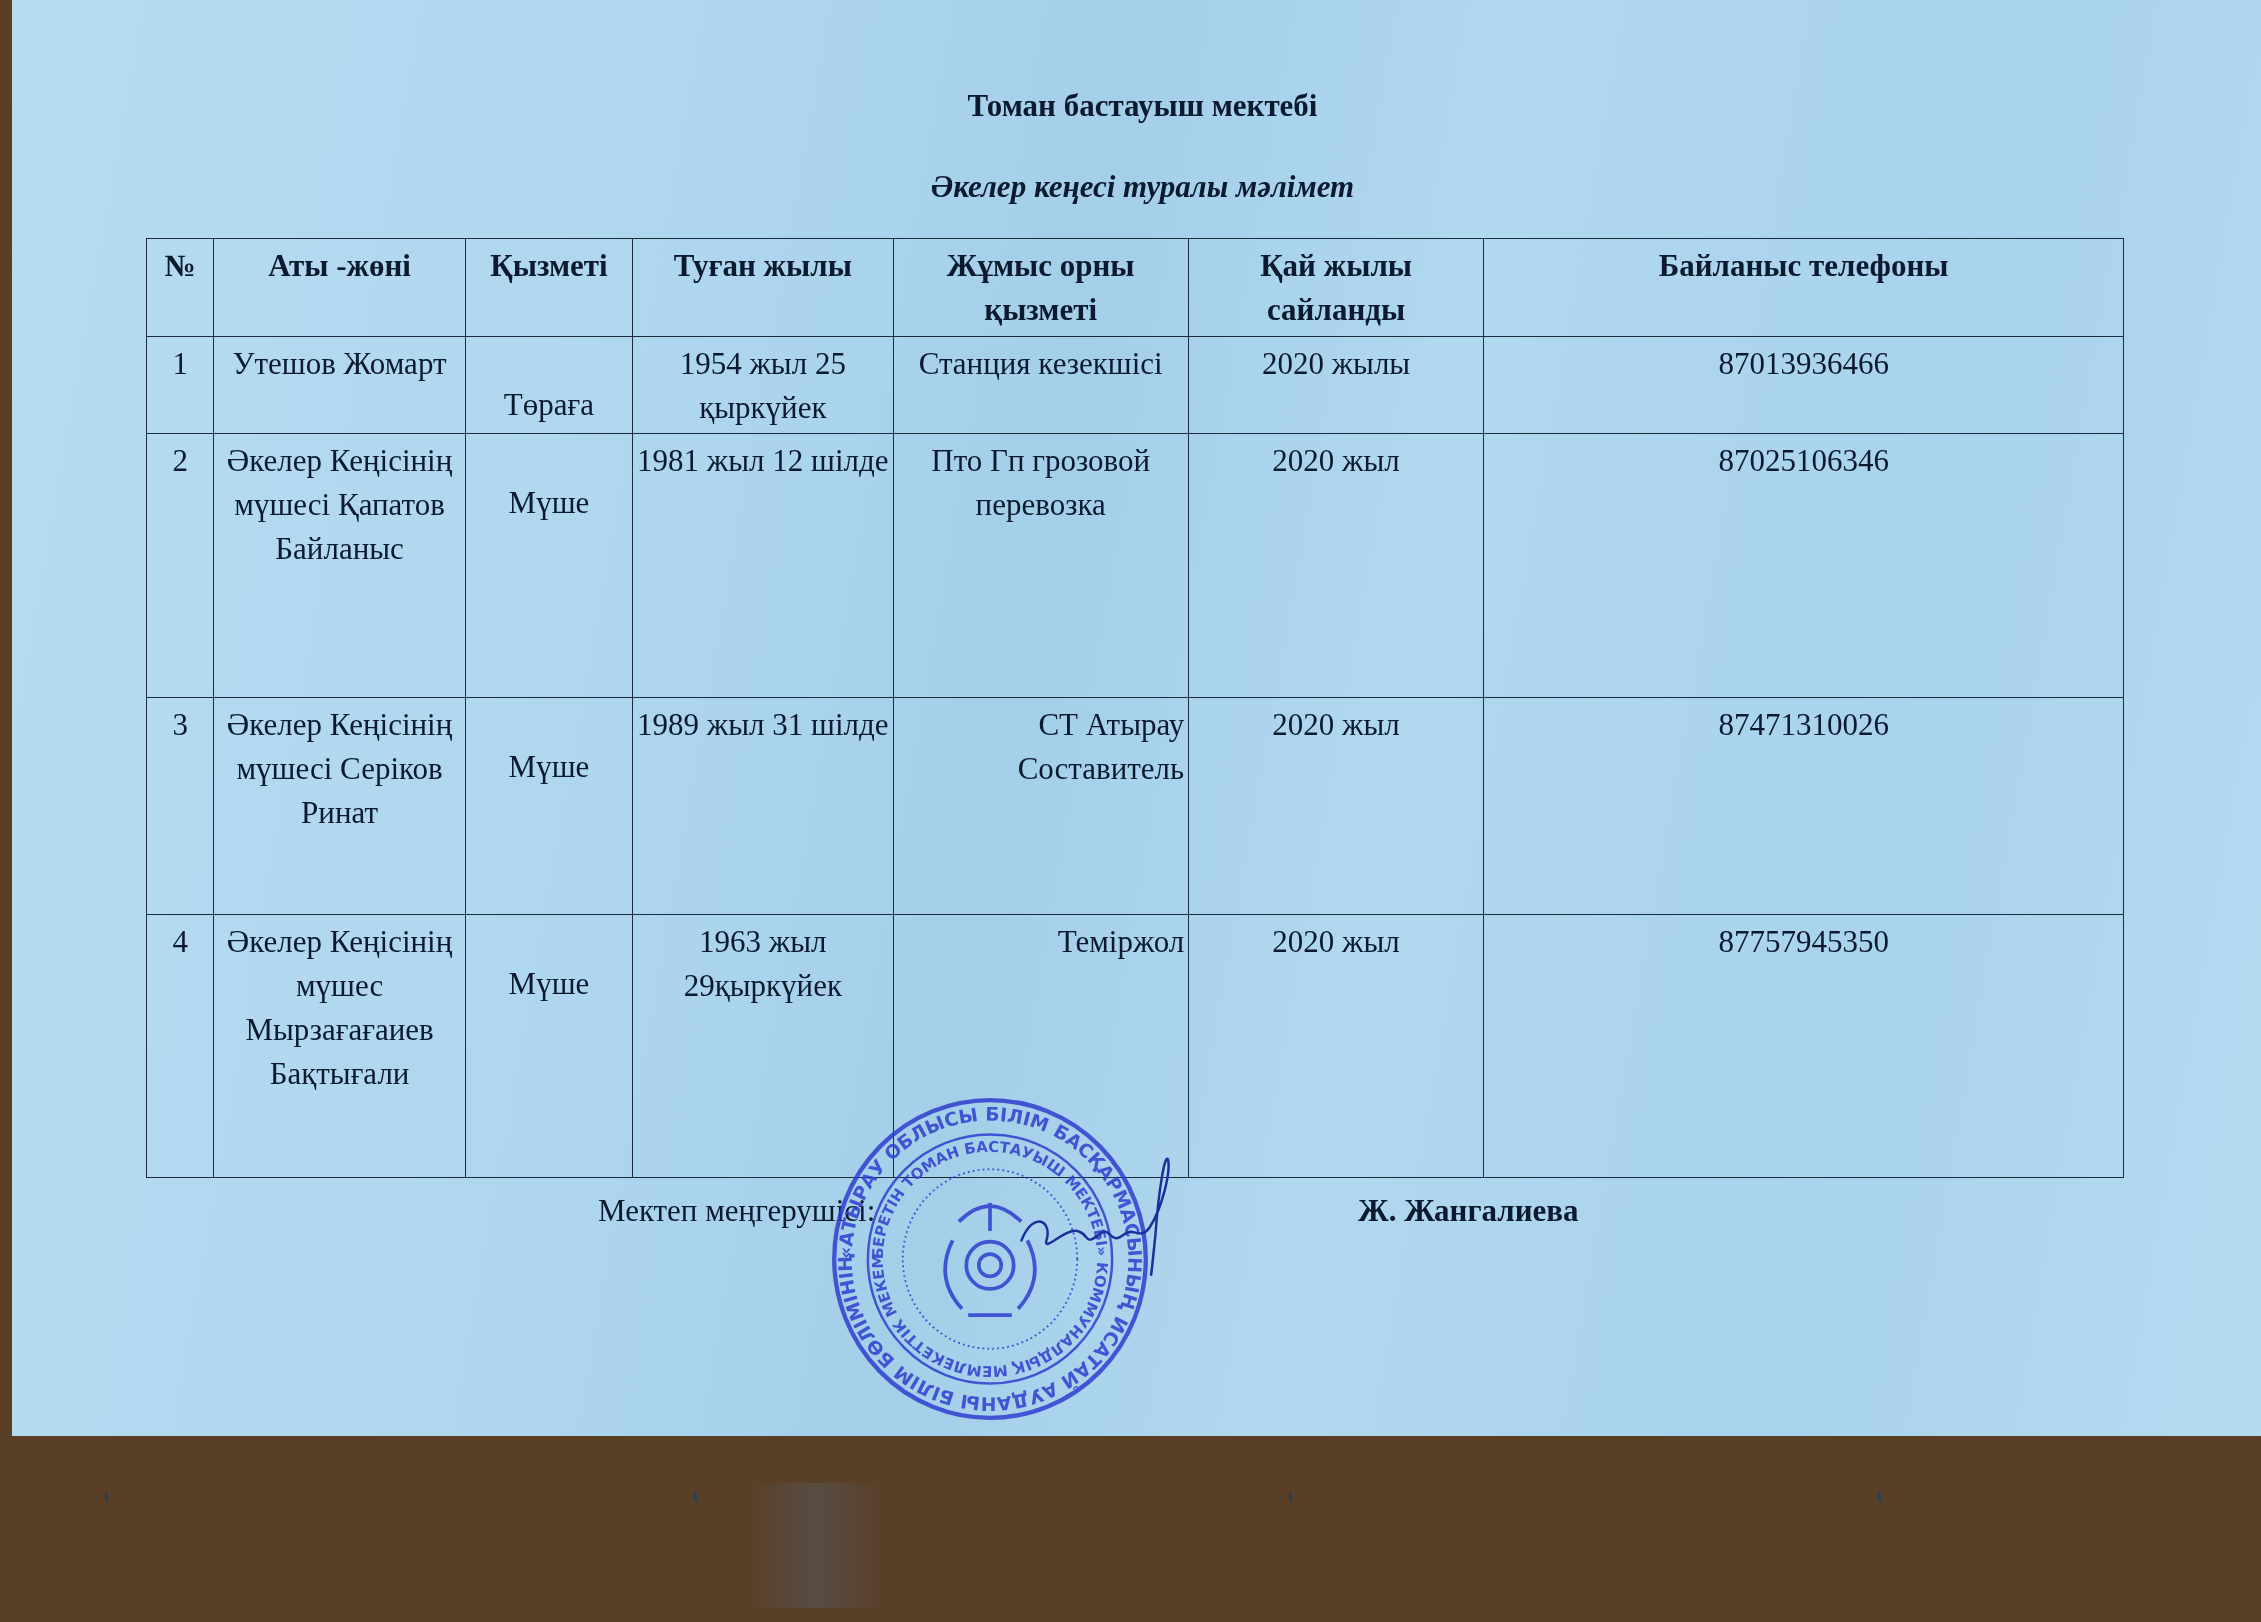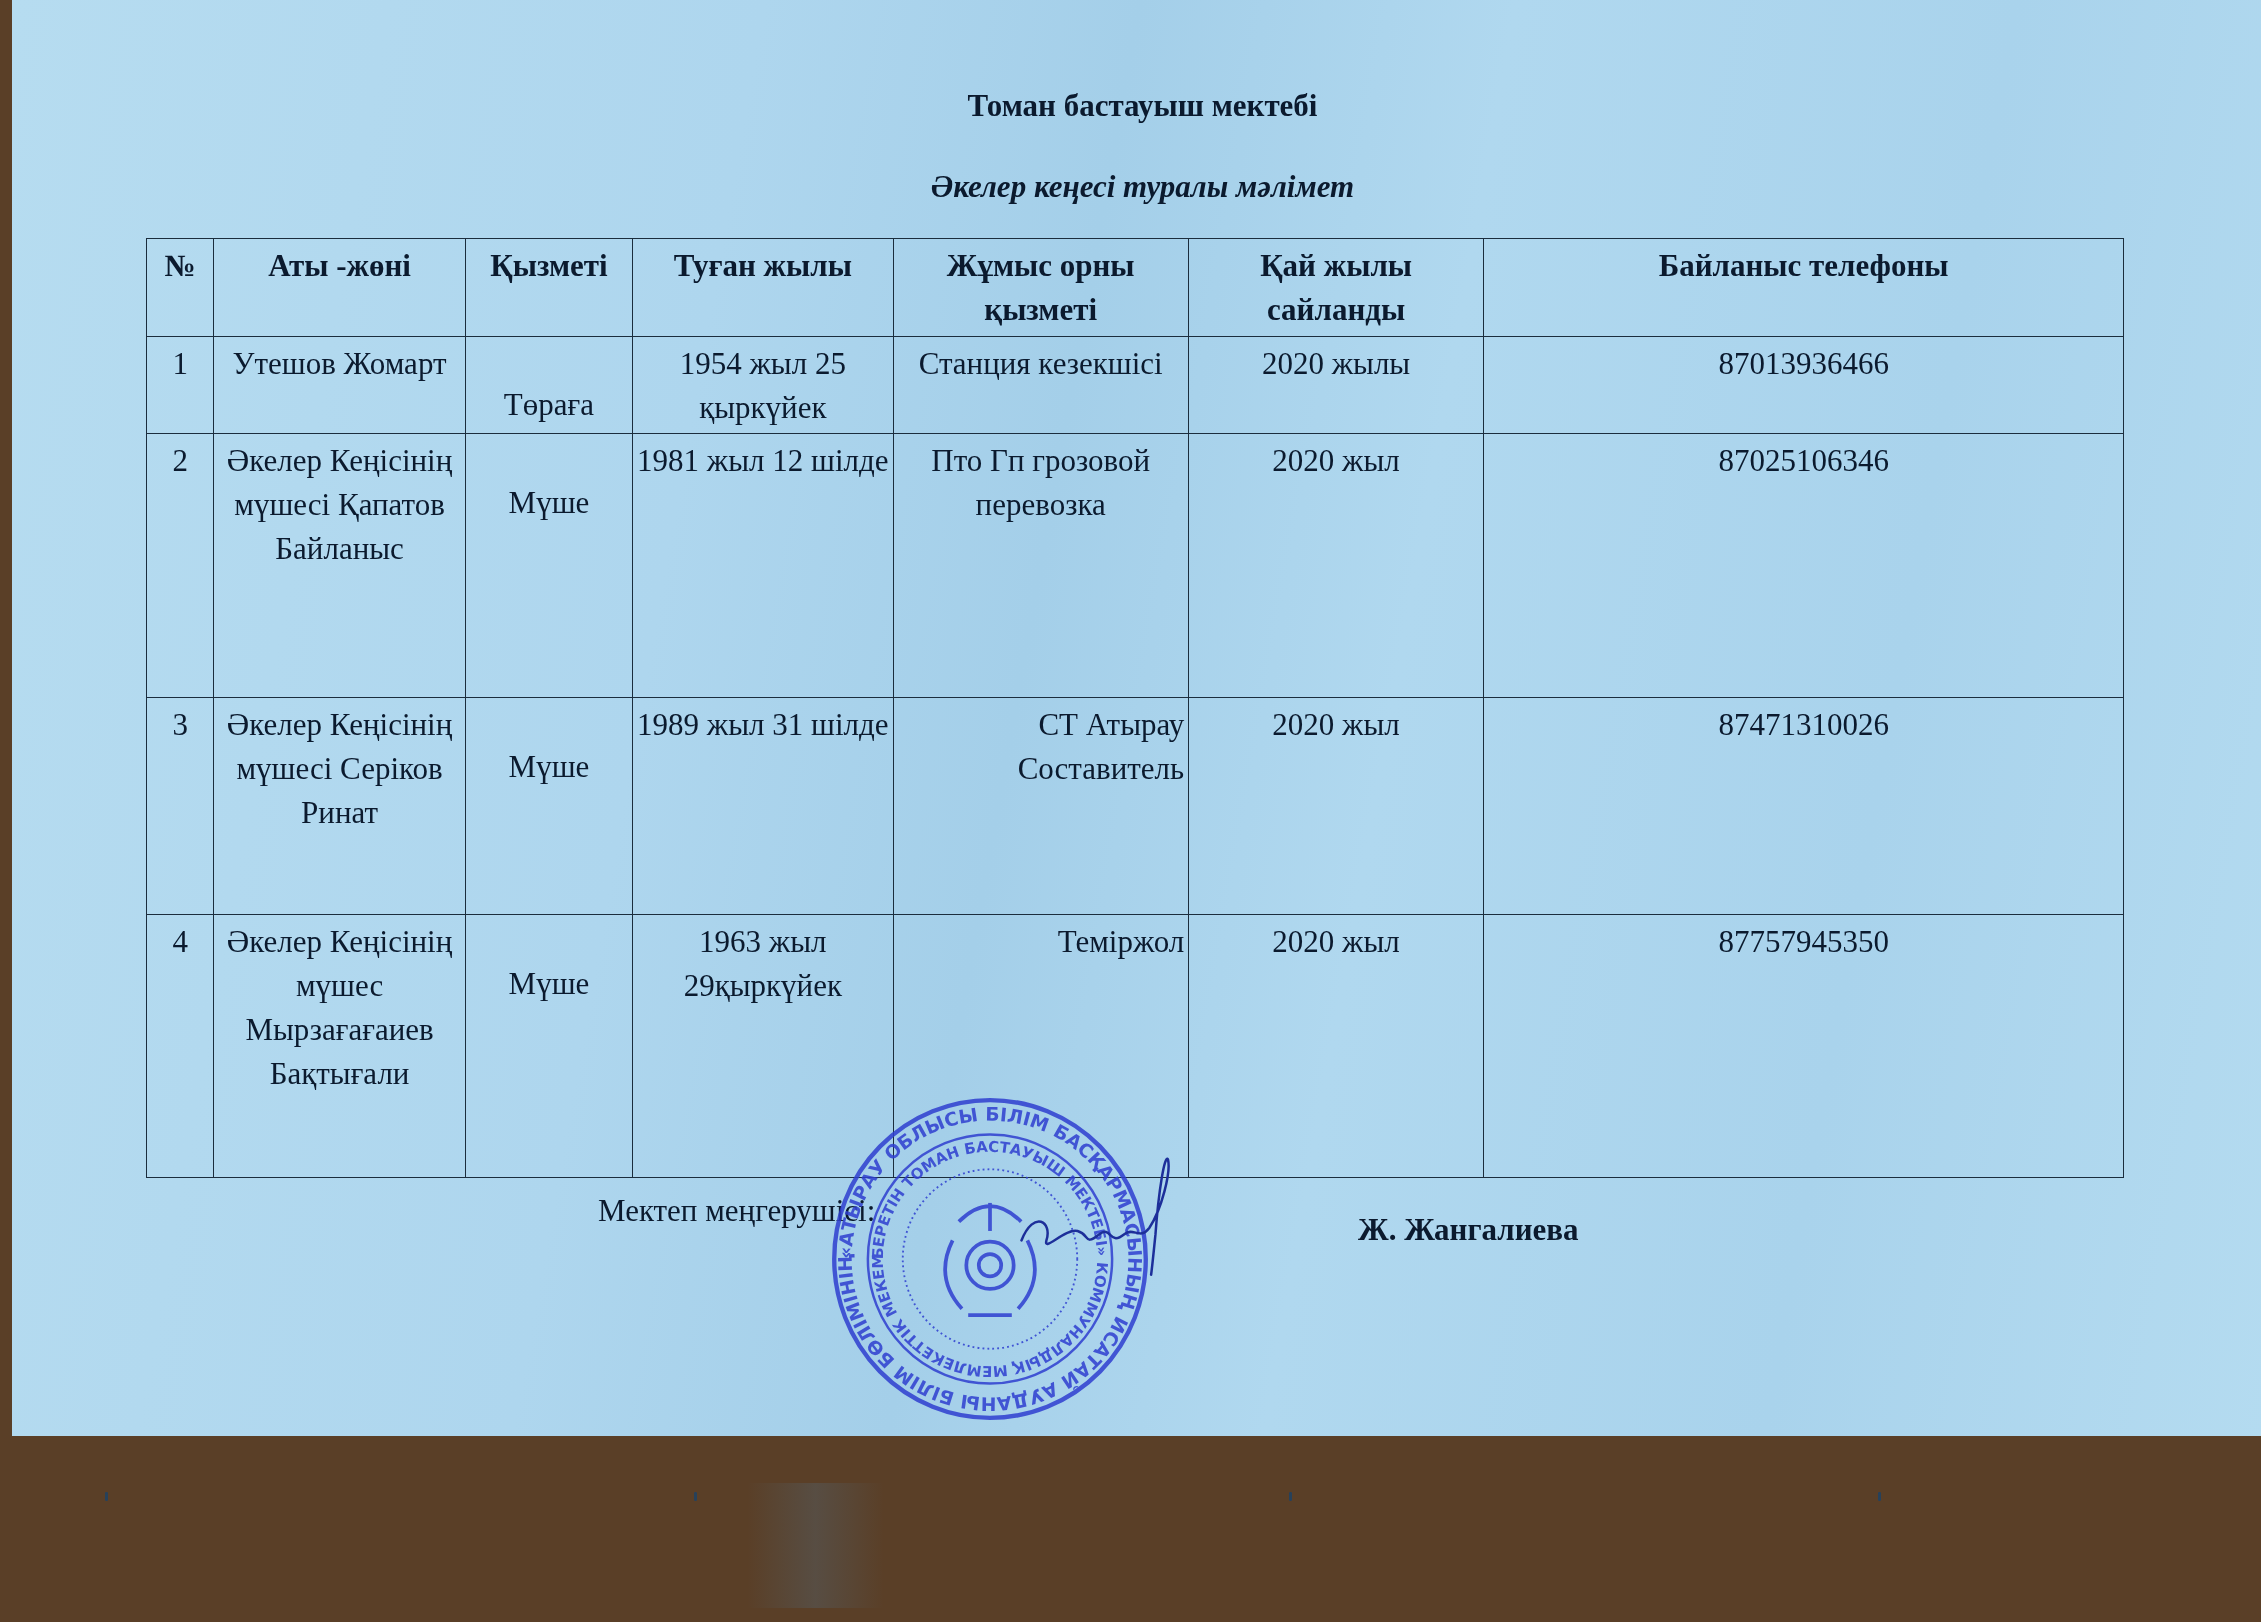--- a/index.html
+++ b/index.html
@@ -50,21 +50,21 @@
     .col-role { width: 159px; }
     .col-born { width: 252px; }
     .col-work { width: 287px; }
     .col-elect { width: 287px; }
     .sig-label {
       position: absolute; left: 586px; top: 1193px;
       font-size: 31px; font-weight: normal;
     }
     .sig-name {
       position: absolute; left: 1346px; top: 1193px;
-      font-size: 31px; font-weight: bold; margin-top: 19px;
+      font-size: 31px; font-weight: bold;
     }
     .stamp {
       position: absolute; left: 816px; top: 1097px; width: 324px; height: 324px;
       opacity: 0.85;
     }
     .signature {
       position: absolute; left: 997px; top: 1153px; width: 187px; height: 125px;
     }
     .dot { position: absolute; width: 2.5px; height: 8.7px; background: #27415a; border-radius: 1.2px; top: 1492px; }
   </style>

